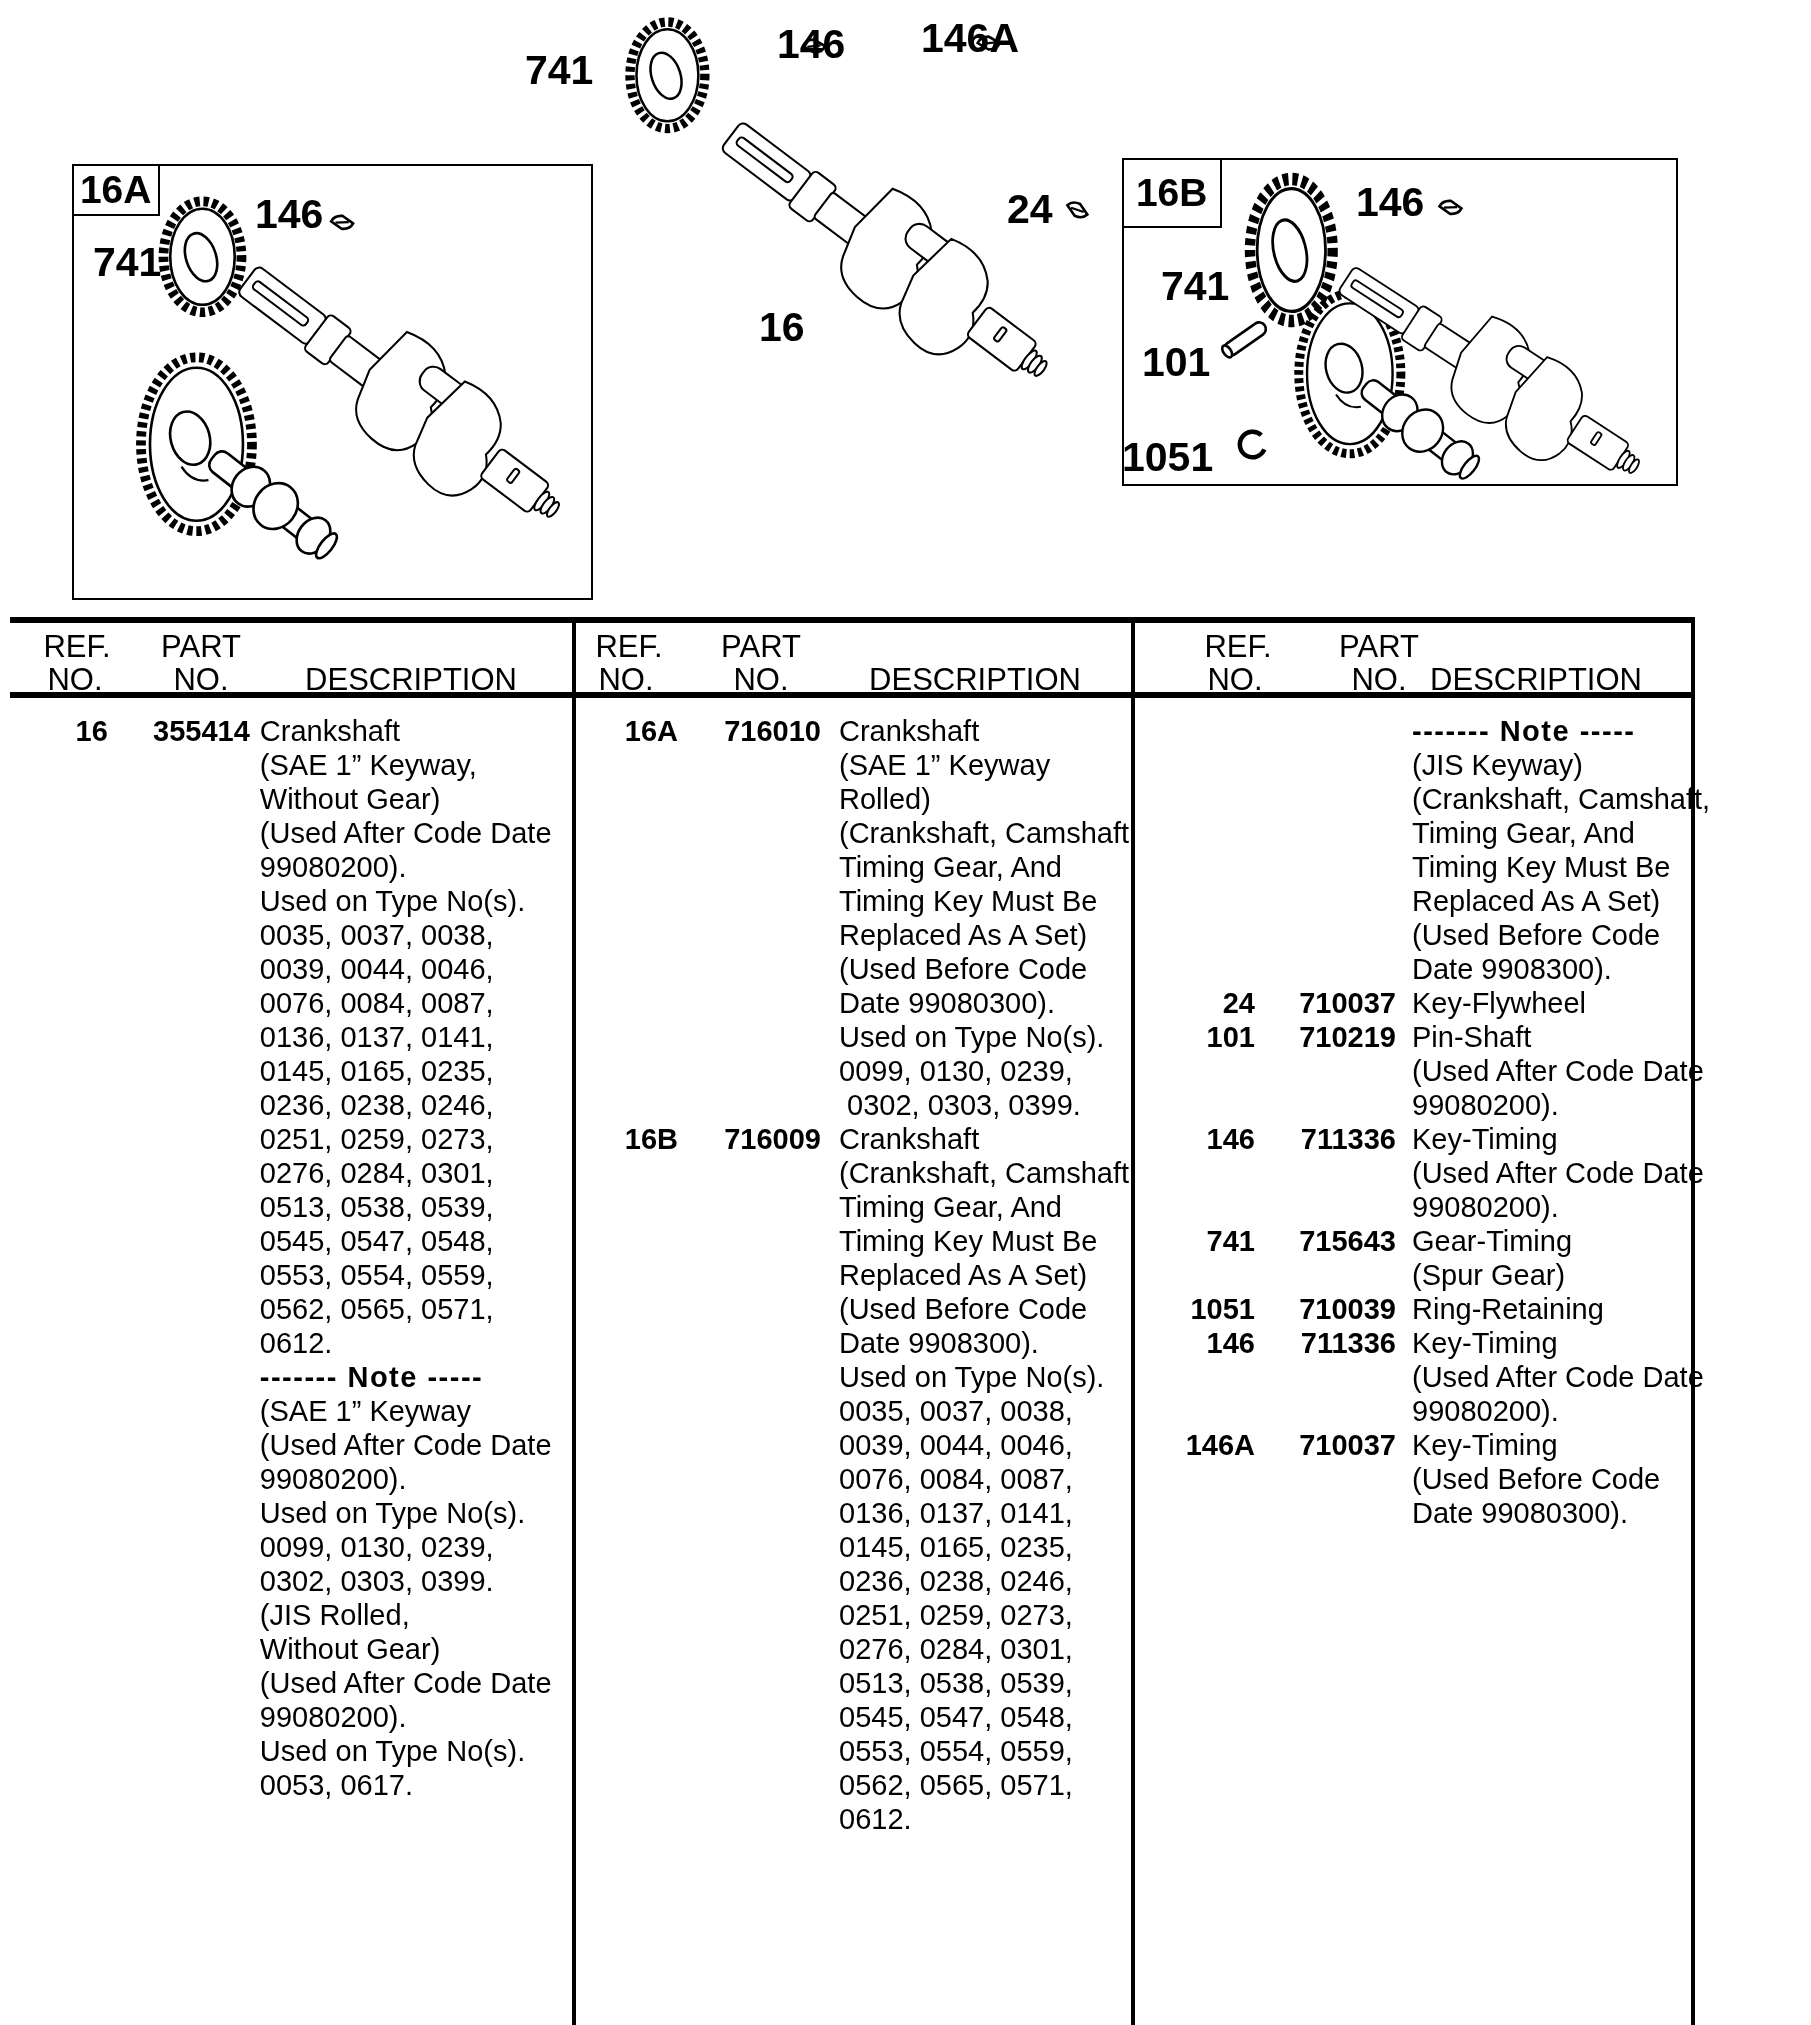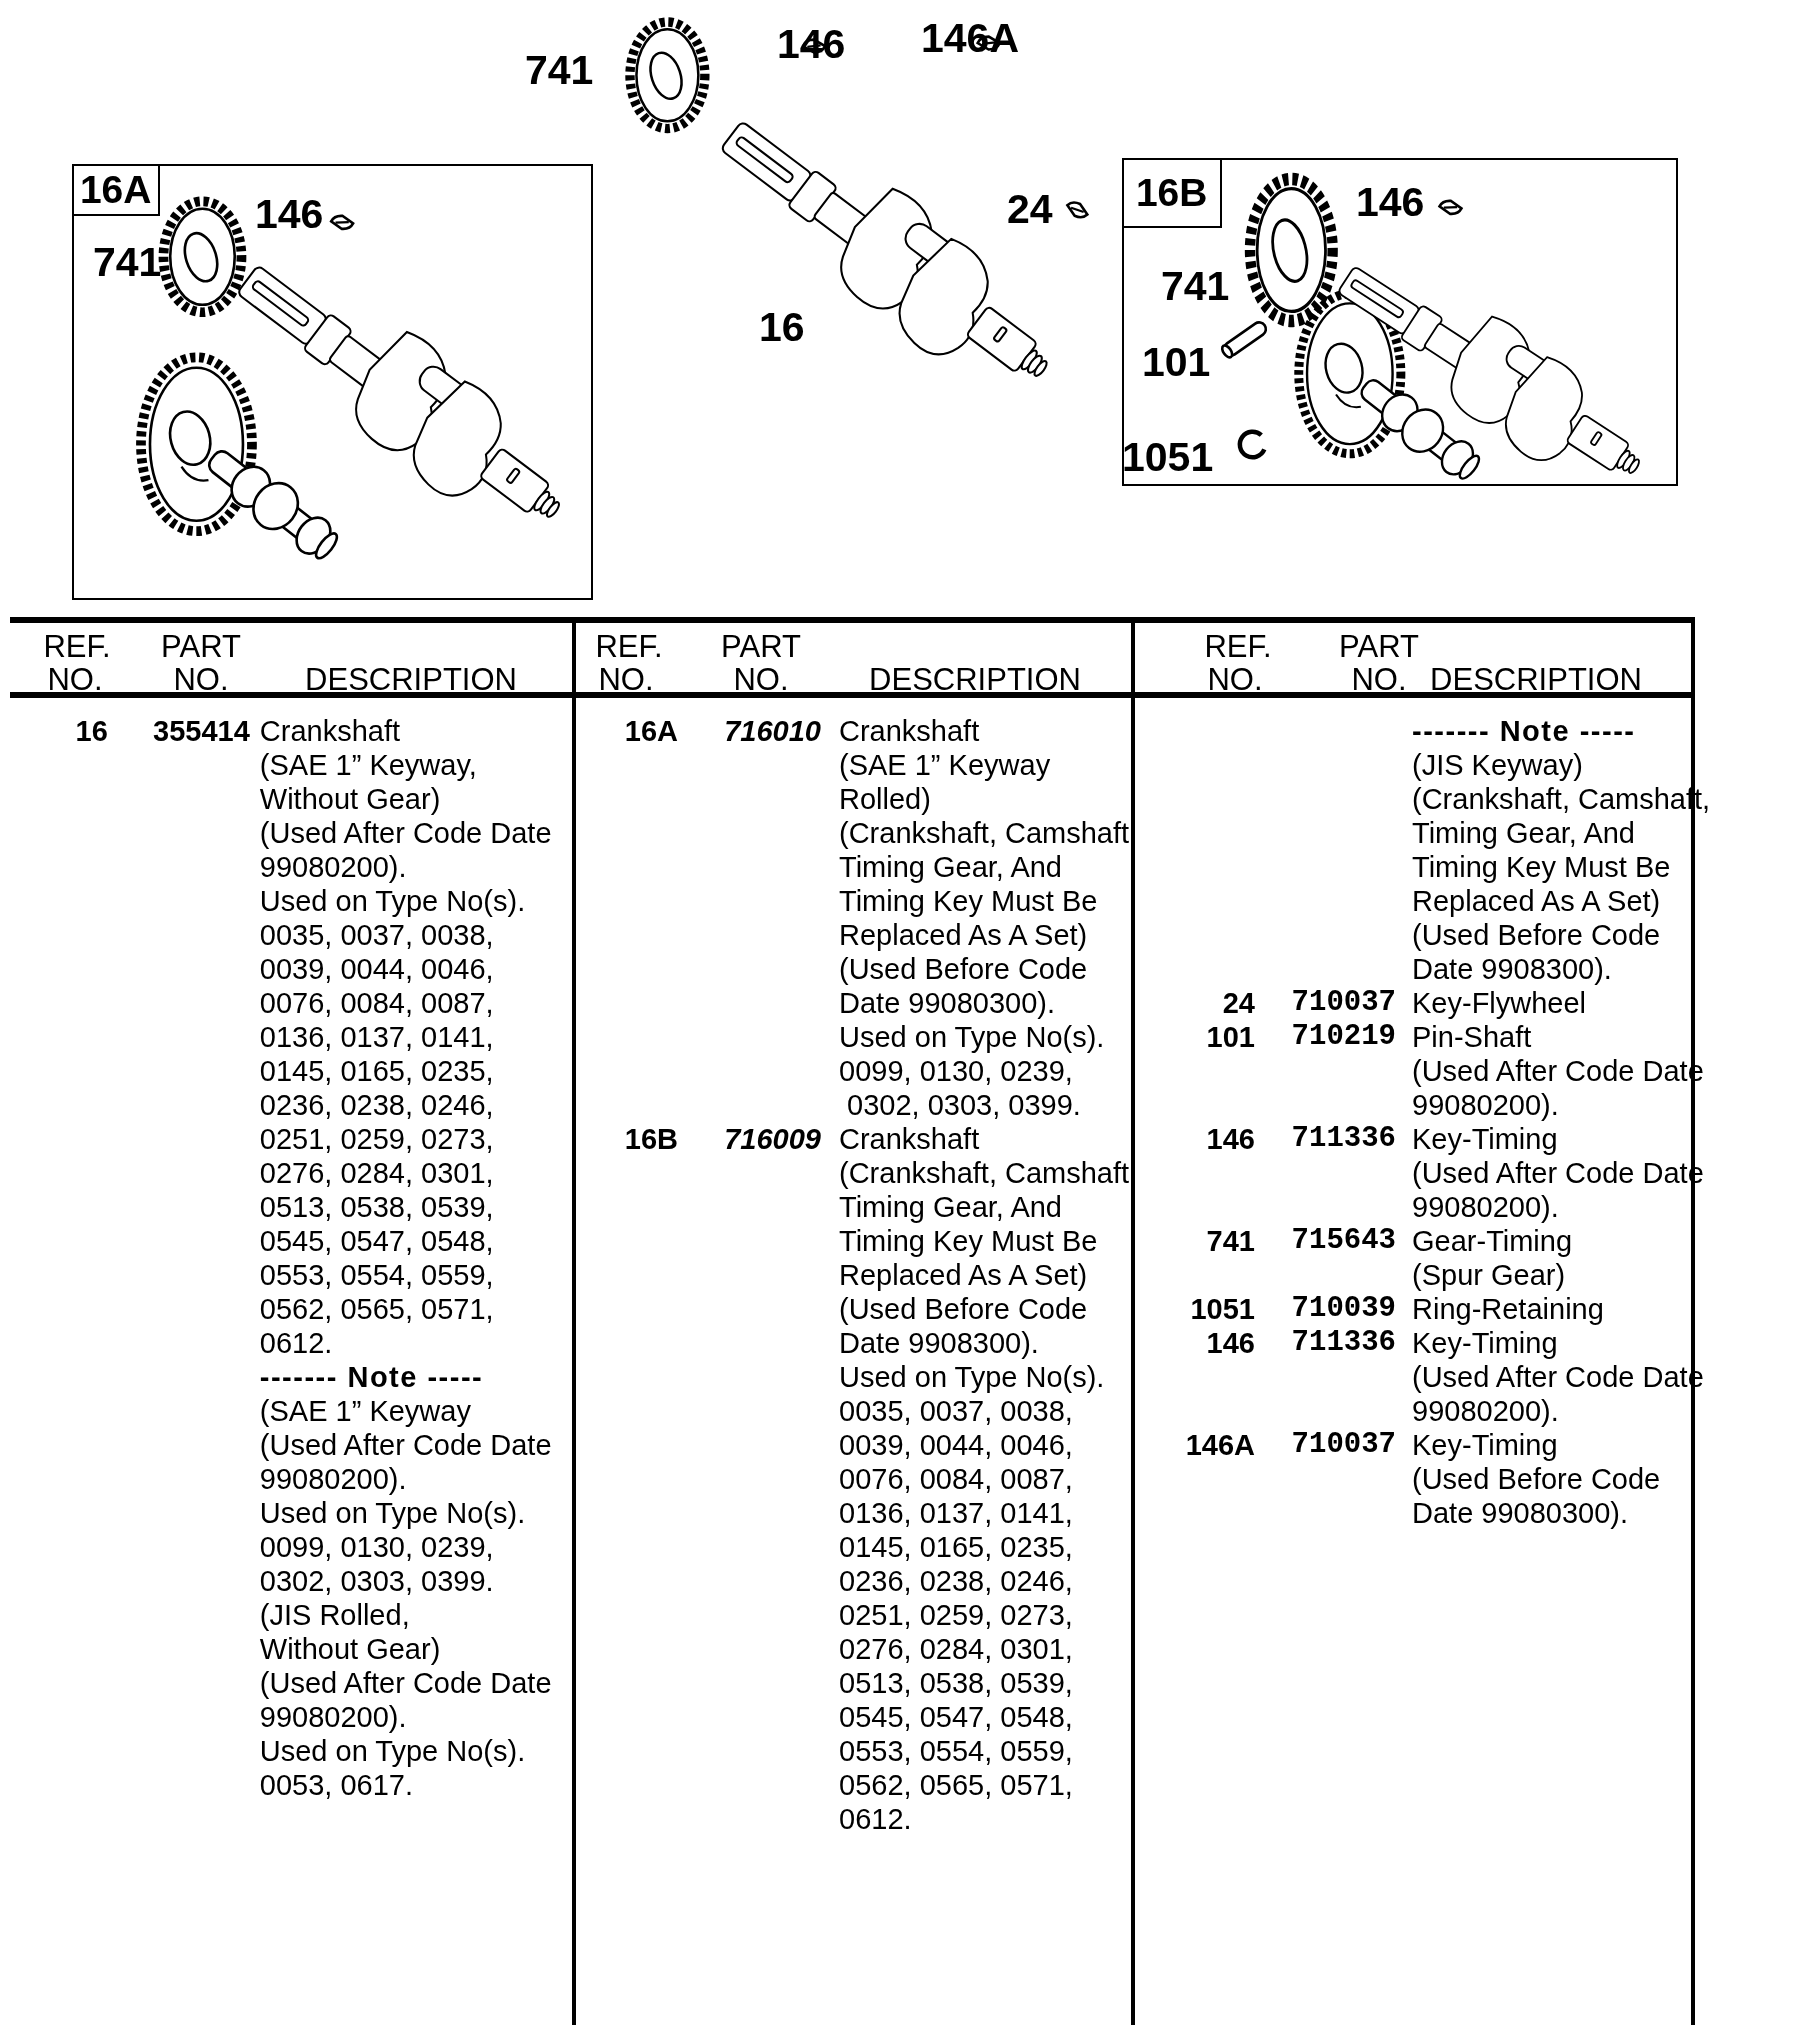--- a/index.html
+++ b/index.html
@@ -23,23 +23,23 @@
   .th{position:absolute;font-size:31px;white-space:nowrap;transform:translateX(-50%);}
 
   
   .tcol{position:absolute;top:714px;font-size:29px;line-height:34px;}
   .trow{position:relative;height:34px;white-space:nowrap;}
   .trow .ref,.trow .part{position:absolute;top:0;left:0;text-align:right;font-weight:bold;}
   .trow .desc{position:absolute;top:0;white-space:pre;}
   .c1{left:9.8px;width:563px;}
   .c1 .ref{width:98px;} .c1 .part{width:240px;} .c1 .desc{left:250px;}
   .c2{left:574px;width:557px;}
-  .c2 .ref{width:104px;} .c2 .part{width:247px;font-style:italic;} .c2 .desc{left:265px;}
+  .c2 .ref{width:104px;} .c2 .part{width:247px;} .c2 .desc{left:265px;}
   .c3{left:1133px;width:561px;}
-  .c3 .ref{width:122px;} .c3 .part{width:263px;font-family:Liberation Mono, monospace;} .c3 .desc{left:279px;}
+  .c3 .ref{width:122px;} .c3 .part{width:263px;} .c3 .desc{left:279px;}
   .desc b{font-weight:bold;}
   .note-line{font-weight:bold;letter-spacing:1.5px;}
 
   
   .ln{fill:#fff;stroke:#000;stroke-width:3.5px;}
   .teeth{fill:none;stroke:#000;stroke-width:13px;stroke-dasharray:7 5;}
   .thin{fill:none;stroke:#000;stroke-width:3px;}
 </style>
 </head>
 <body>

